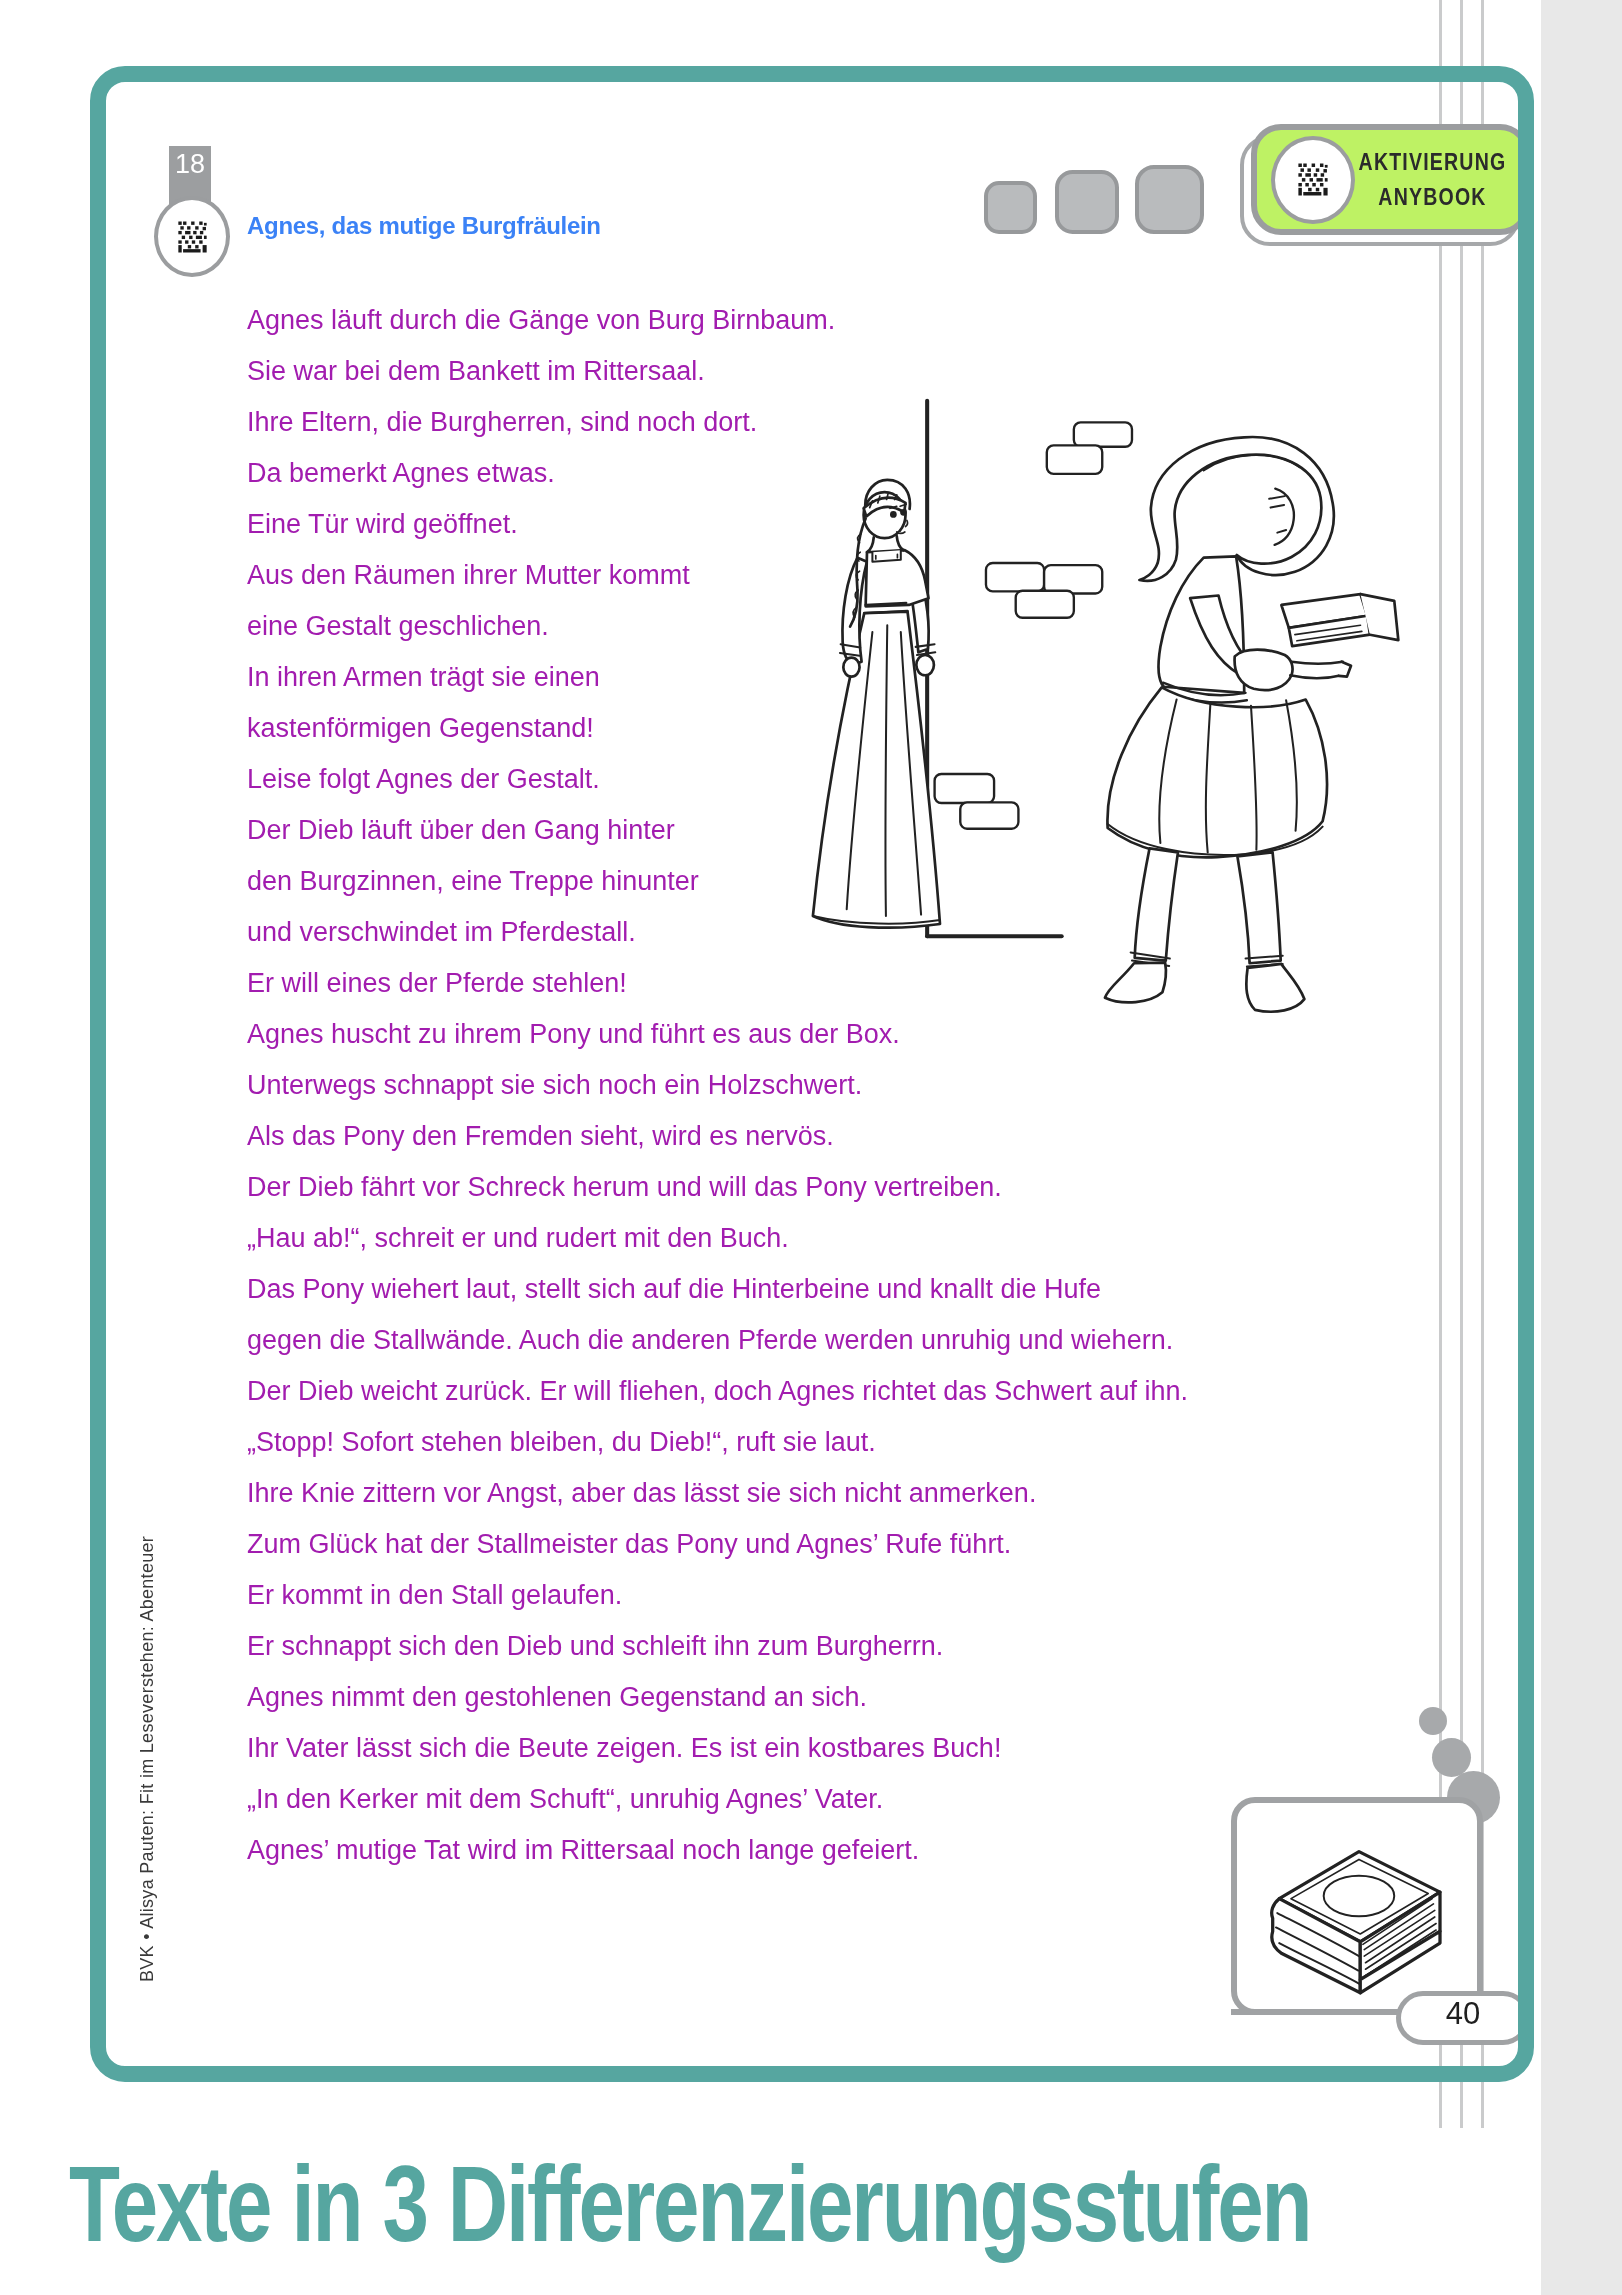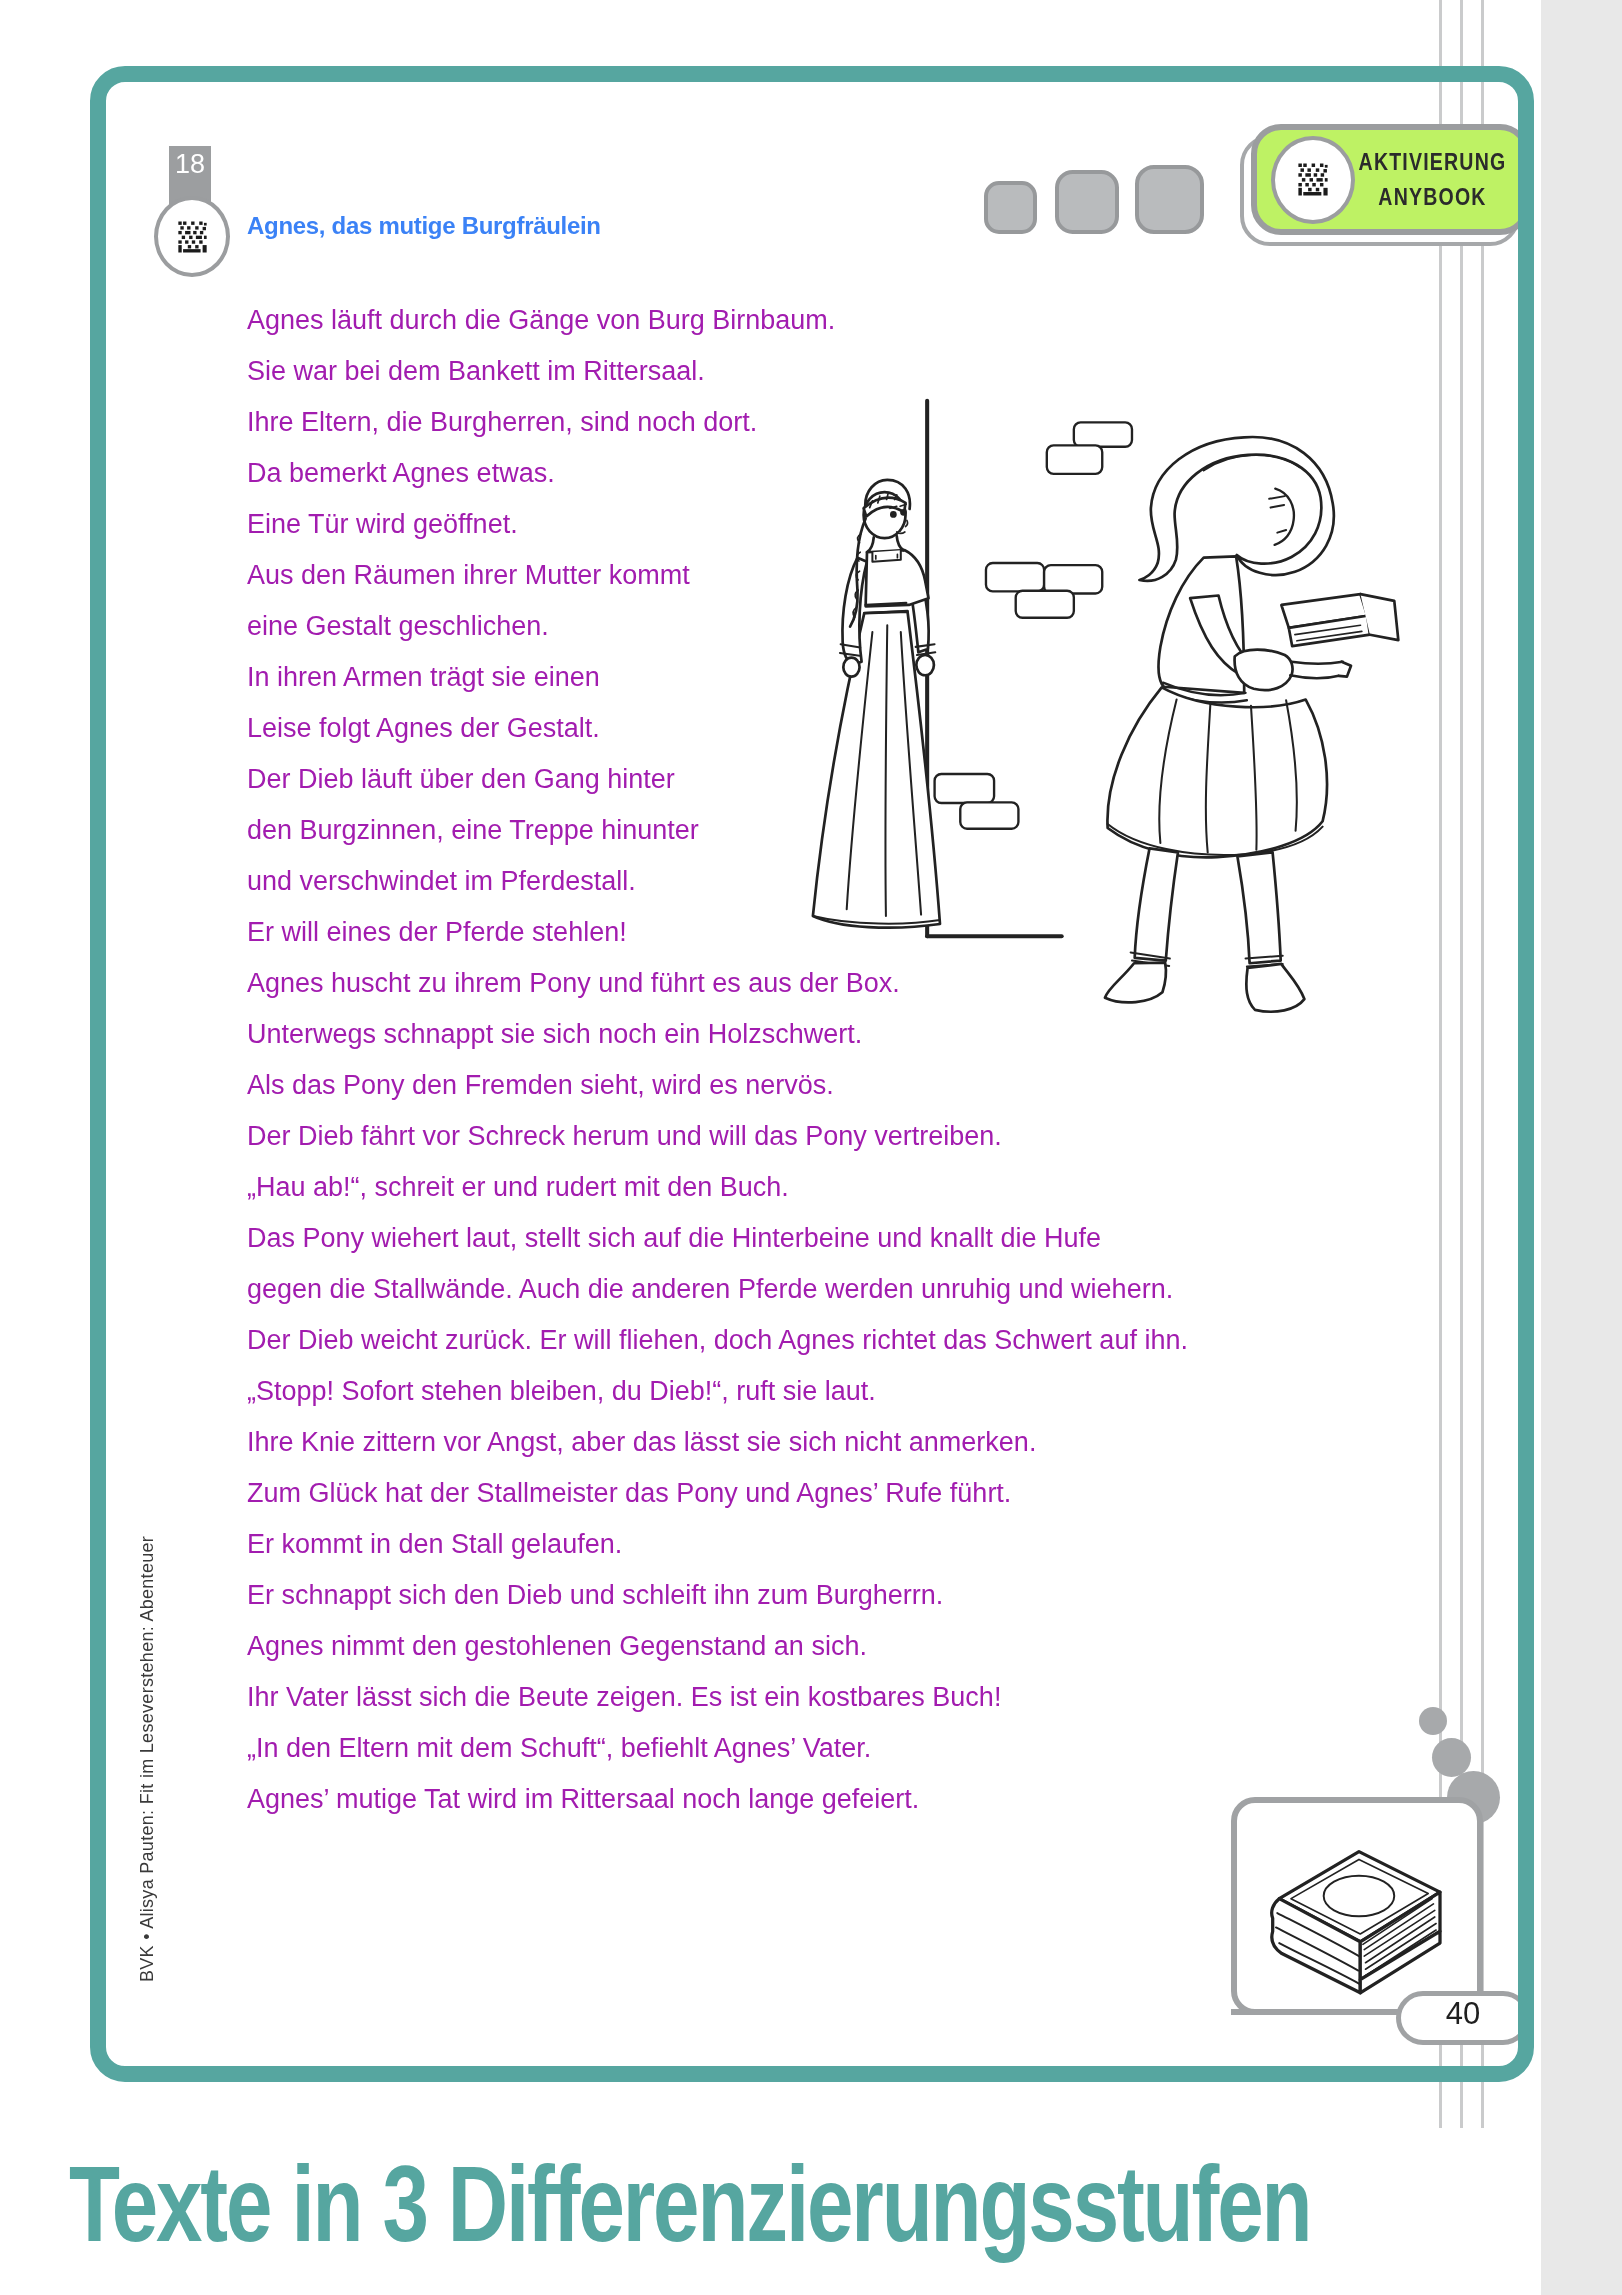--- a/index.html
+++ b/index.html
@@ -147,41 +147,42 @@
 
   <div class="story">
       <div class="story-line">Agnes läuft durch die Gänge von Burg Birnbaum.</div>
       <div class="story-line">Sie war bei dem Bankett im Rittersaal.</div>
       <div class="story-line">Ihre Eltern, die Burgherren, sind noch dort.</div>
       <div class="story-line">Da bemerkt Agnes etwas.</div>
       <div class="story-line">Eine Tür wird geöffnet.</div>
       <div class="story-line">Aus den Räumen ihrer Mutter kommt</div>
       <div class="story-line">eine Gestalt geschlichen.</div>
       <div class="story-line">In ihren Armen trägt sie einen</div>
+      <div class="story-line">kastenförmigen Gegenstand!</div>
       <div class="story-line">Leise folgt Agnes der Gestalt.</div>
       <div class="story-line">Der Dieb läuft über den Gang hinter</div>
       <div class="story-line">den Burgzinnen, eine Treppe hinunter</div>
       <div class="story-line">und verschwindet im Pferdestall.</div>
       <div class="story-line">Er will eines der Pferde stehlen!</div>
       <div class="story-line">Agnes huscht zu ihrem Pony und führt es aus der Box.</div>
       <div class="story-line">Unterwegs schnappt sie sich noch ein Holzschwert.</div>
       <div class="story-line">Als das Pony den Fremden sieht, wird es nervös.</div>
       <div class="story-line">Der Dieb fährt vor Schreck herum und will das Pony vertreiben.</div>
       <div class="story-line">„Hau ab!“, schreit er und rudert mit den Buch.</div>
       <div class="story-line">Das Pony wiehert laut, stellt sich auf die Hinterbeine und knallt die Hufe</div>
       <div class="story-line">gegen die Stallwände. Auch die anderen Pferde werden unruhig und wiehern.</div>
       <div class="story-line">Der Dieb weicht zurück. Er will fliehen, doch Agnes richtet das Schwert auf ihn.</div>
       <div class="story-line">„Stopp! Sofort stehen bleiben, du Dieb!“, ruft sie laut.</div>
       <div class="story-line">Ihre Knie zittern vor Angst, aber das lässt sie sich nicht anmerken.</div>
       <div class="story-line">Zum Glück hat der Stallmeister das Pony und Agnes’ Rufe führt.</div>
       <div class="story-line">Er kommt in den Stall gelaufen.</div>
       <div class="story-line">Er schnappt sich den Dieb und schleift ihn zum Burgherrn.</div>
       <div class="story-line">Agnes nimmt den gestohlenen Gegenstand an sich.</div>
       <div class="story-line">Ihr Vater lässt sich die Beute zeigen. Es ist ein kostbares Buch!</div>
-      <div class="story-line">„In den Eltern mit dem Schuft“, befiehlt Agnes’ Vater.</div>
+      <div class="story-line">„In den Kerker mit dem Schuft“, unruhig Agnes’ Vater.</div>
       <div class="story-line">Agnes’ mutige Tat wird im Rittersaal noch lange gefeiert.</div>
     </div>
 
   <svg class="illu" viewBox="0 0 1000 1010">
     <g stroke="#222" stroke-width="4" fill="none" stroke-linecap="round" stroke-linejoin="round">
 
       <path d="M 231 38 L 231 830" stroke-width="6"></path>
       <path d="M 231 830 L 430 830" stroke-width="6"></path>
 
       <g fill="#fff" stroke-width="3.5">

